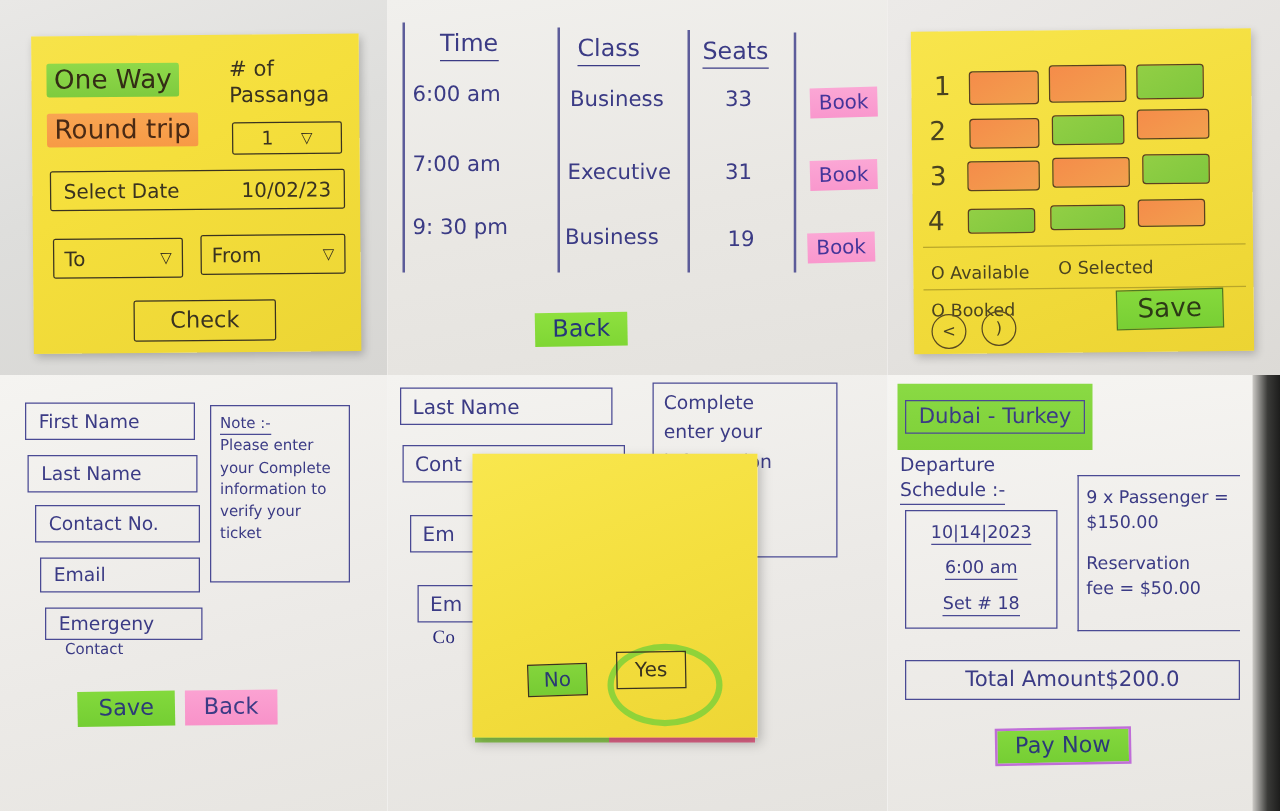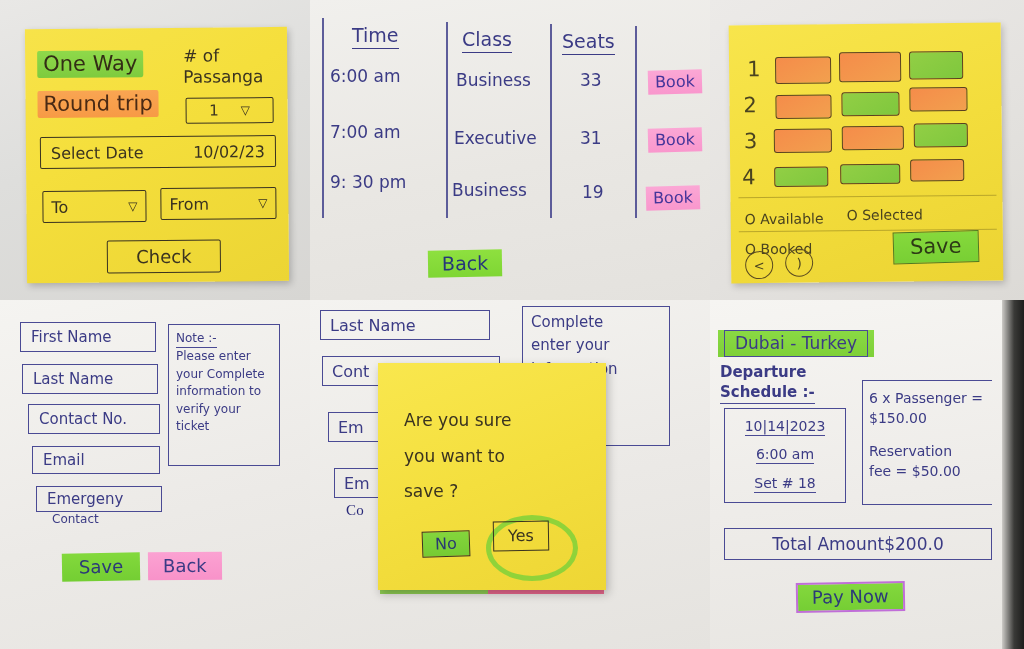--- a/index.html
+++ b/index.html
@@ -250,31 +250,31 @@
   .p6 { background: #f4f3f1; }
   .p6 .paper {
     position: absolute; inset: 0;
     background: linear-gradient(172deg,#f6f5f2 0%,#eeece9 55%,#e8e6e2 100%);
   }
   .p6 .dark-edge {
     position: absolute; right: 0; top: 0; width: 22px; height: 100%;
     background: linear-gradient(90deg,#cdcbc7 0%,#3a3a38 55%,#1d1d1c 100%);
   }
   .route-hl {
-    position: absolute; left: 8px; top: 30px;
+    position: absolute; left: 8px; top: 7px;
     background: linear-gradient(#8ada44,#7ed038);
-    padding: 0 6px;
+    padding: 13px 6px;
   }
   .route-box {
     border: 1.5px solid #4a4a94; padding: 2px 10px 3px 10px;
     font-size: 17px; color: #3b3b85;
   }
   .dep-label {
     position: absolute; left: 10px; top: 62px;
-    font-size: 15px; color: #3b3b85; line-height: 1.35; font-weight: bold;
+    font-size: 15px; color: #3b3b85; line-height: 1.35;
   }
   .dep-label .ul2 { border-bottom: 1.4px solid #4a4a94; display: inline-block; }
   .sched-box {
     position: absolute; left: 14px; top: 108px; width: 122px; height: 95px;
     border: 1.5px solid #4a4a94; box-sizing: border-box;
     display: flex; flex-direction: column; align-items: center;
     justify-content: space-around; padding: 4px 0;
   }
   .sched-box div {
     font-size: 14px; color: #3b3b85;
@@ -490,25 +490,20 @@
       <div>Complete</div>
       <div>enter your</div>
       <div>information</div>
       <div>verify</div>
       <div>ticket</div>
     </div>
 
     <div class="sticky5-edge"></div>
 
     <div class="sticky5">
-      <div class="dlg-msg">
-        <div>Are you sure</div>
-        <div>you want to</div>
-        <div>save ?</div>
-      </div>
 
       <div class="no-btn">
         <span>No</span>
       </div>
 
       <div class="yes-wrap">
         <div class="yes-circle"></div>
         <div class="yes-btn">
           <span>Yes</span>
         </div>
@@ -529,21 +524,21 @@
       <span class="ul2">Schedule :-</span>
     </div>
 
     <div class="sched-box">
       <div>10|14|2023</div>
       <div>6:00 am</div>
       <div>Set # 18</div>
     </div>
 
     <div class="price-box">
-      <div>6 x Passenger =</div>
+      <div>9 x Passenger =</div>
       <div>$150.00</div>
       <div class="price-gap"></div>
       <div>Reservation</div>
       <div>fee = $50.00</div>
     </div>
 
     <div class="total-box">
       <span>Total Amount</span>
       <span>$200.0</span>
     </div>

